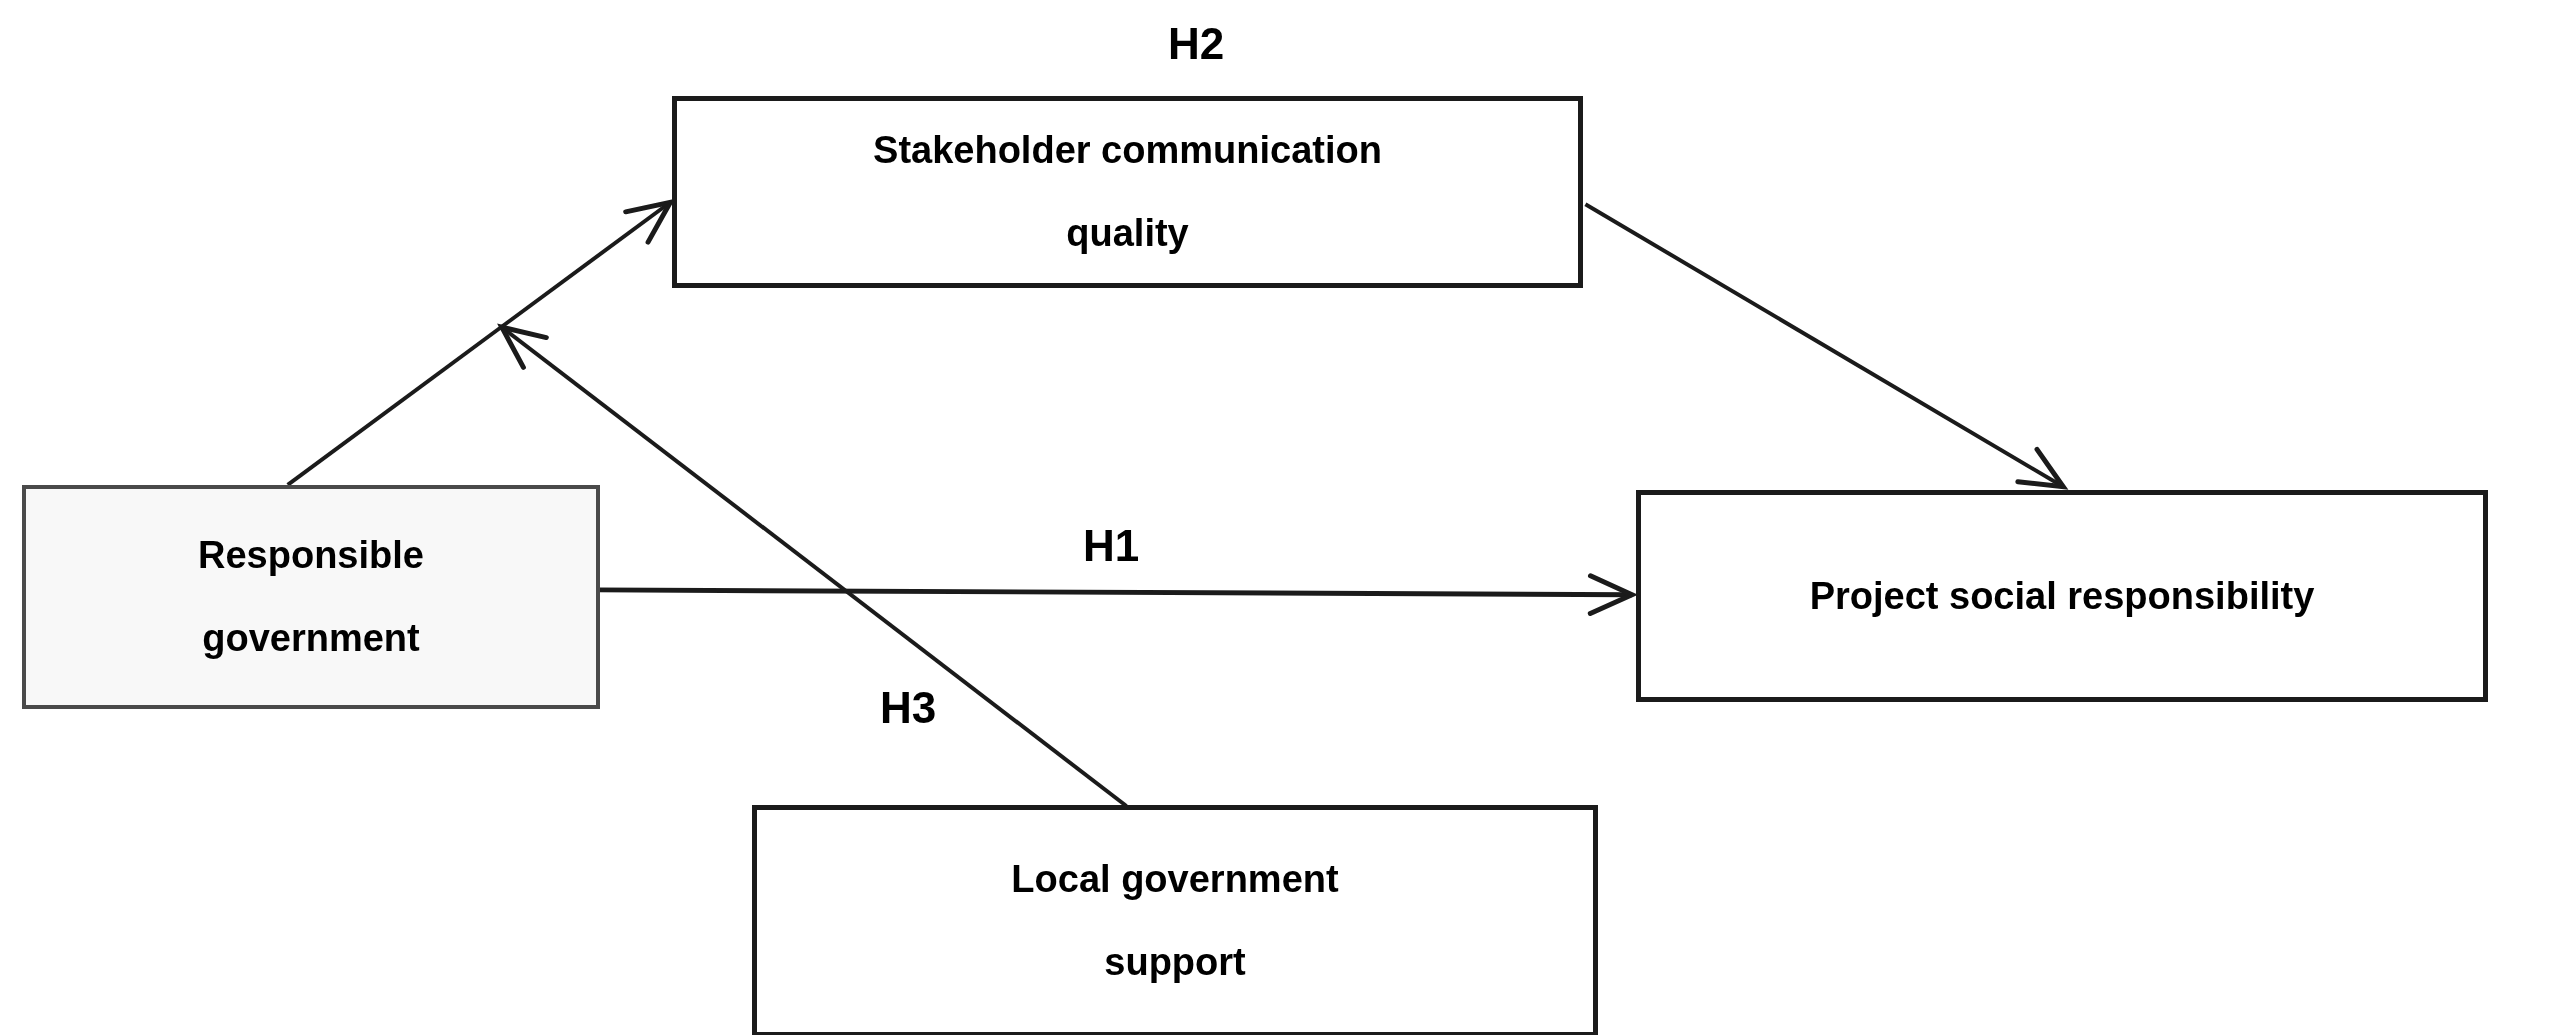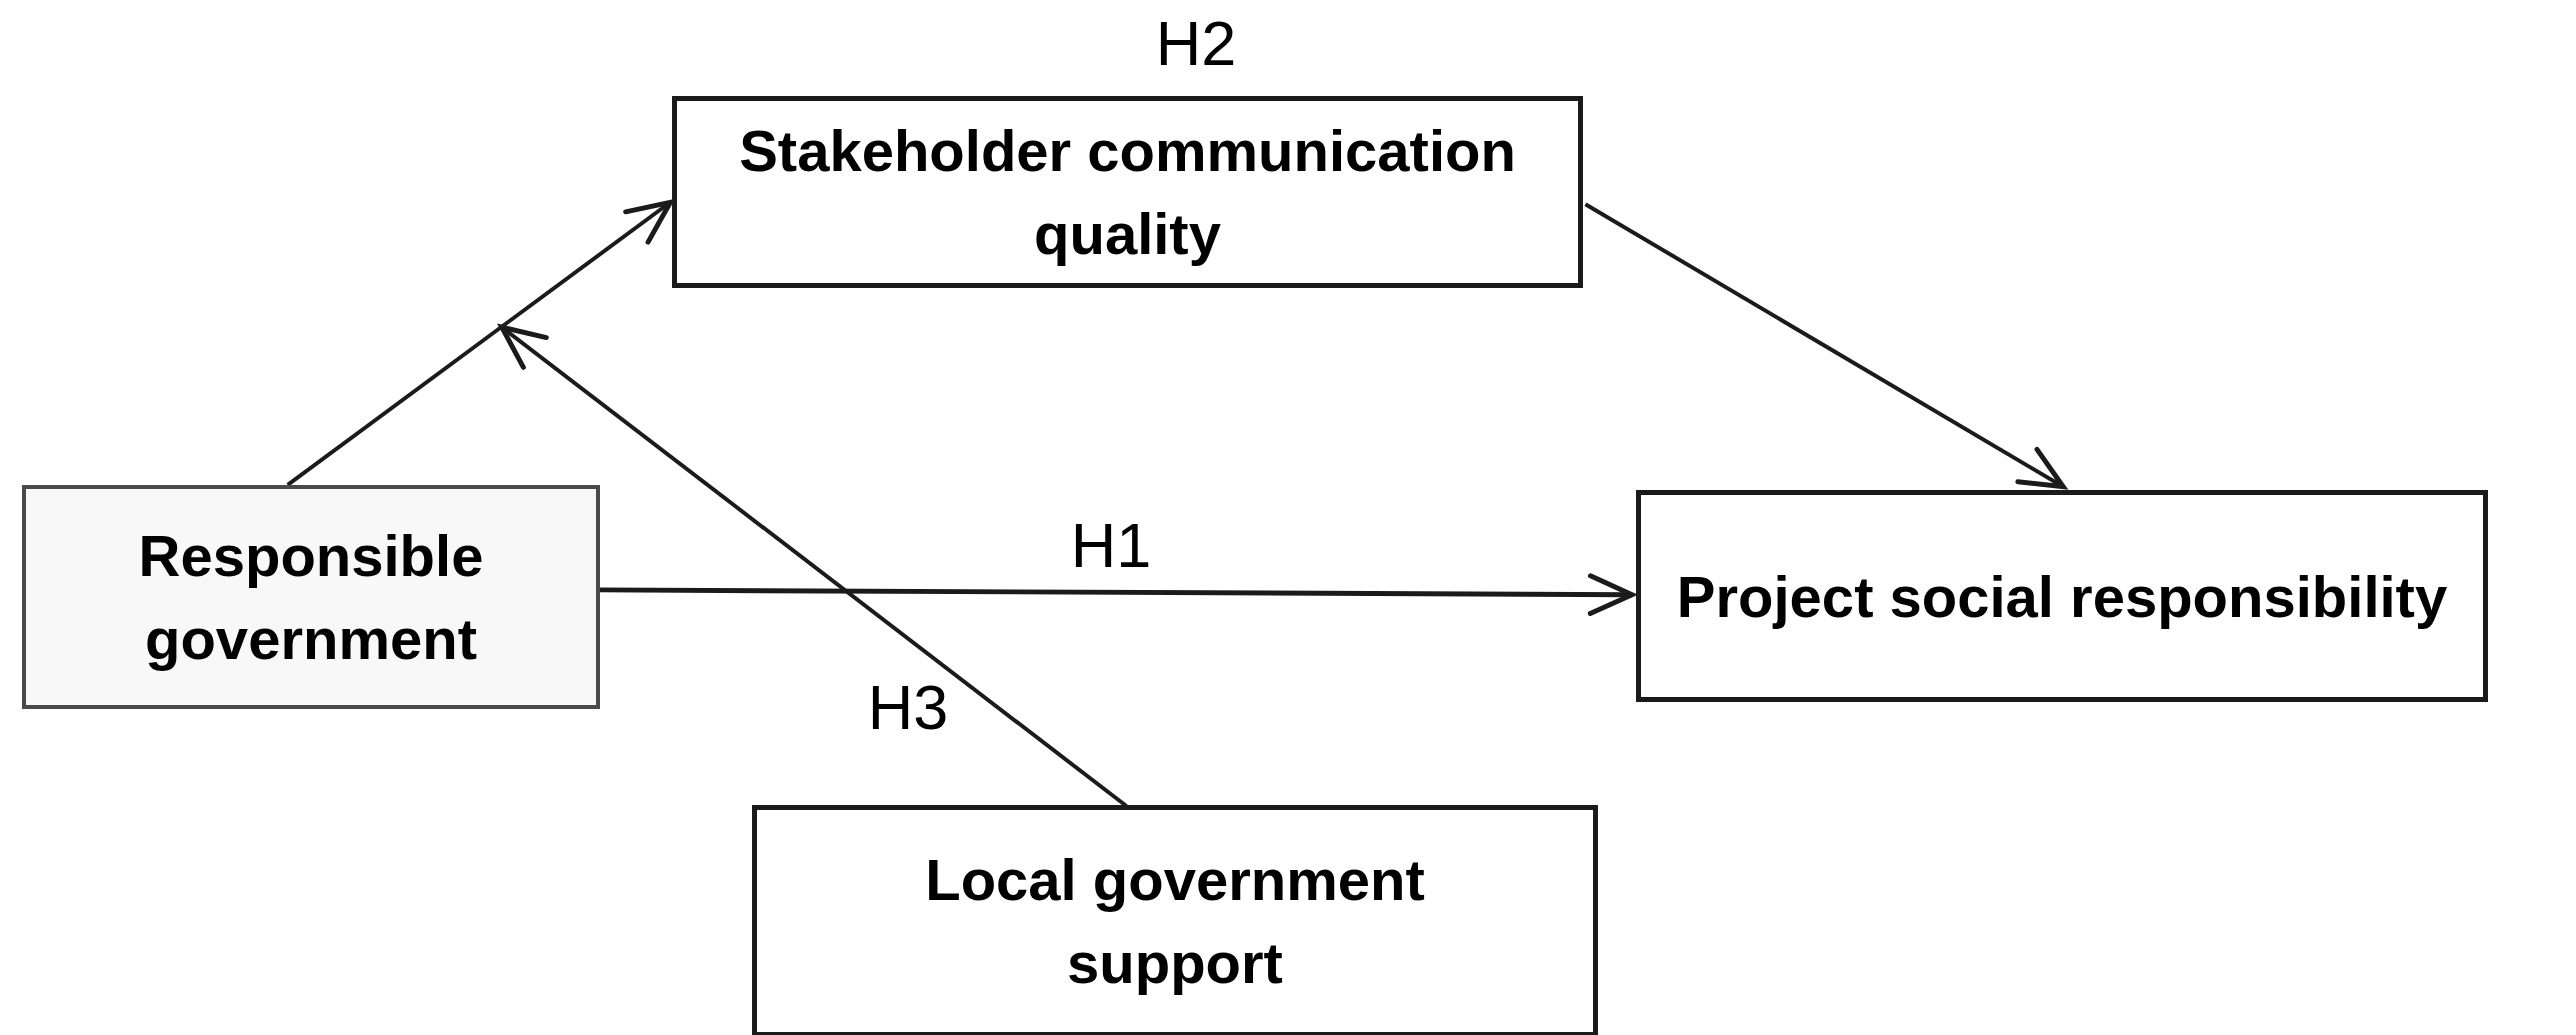--- a/index.html
+++ b/index.html
@@ -22,38 +22,38 @@
     box-sizing: border-box;
     background: #ffffff;
     border: 5px solid #1b1b1b;
     display: flex;
     flex-direction: column;
     align-items: center;
     justify-content: center;
     text-align: center;
     color: #000000;
     font-weight: bold;
-    font-size: 58px;
+    font-size: 38px;
     line-height: 83px;
     z-index: 2;
   }
   .node-rl {
     left: 22px; top: 485px; width: 578px; height: 224px;
     border: 4px solid #4a4a4a;
     background: #f8f8f8;
   }
   .node-scq { left: 672px;  top: 96px;  width: 911px; height: 192px; }
   .node-psrp{ left: 1636px; top: 490px; width: 852px; height: 212px; }
   .node-lgs { left: 713px;  top: 805px; width: 846px; height: 232px; margin-left: 39px; }
   .hyp-label {
     position: absolute;
     transform: translateX(-50%);
     color: #000000;
-    font-weight: normal;
-    font-size: 63px;
+    font-weight: bold;
+    font-size: 44px;
     line-height: 63px;
     z-index: 3;
     white-space: nowrap;
   }
   .hyp-h2 { left: 1196px; top: 12px; }
   .hyp-h1 { left: 1111px; top: 514px; }
   .hyp-h3 { left: 908px;  top: 676px; }
 </style>
 </head>
 <body>

